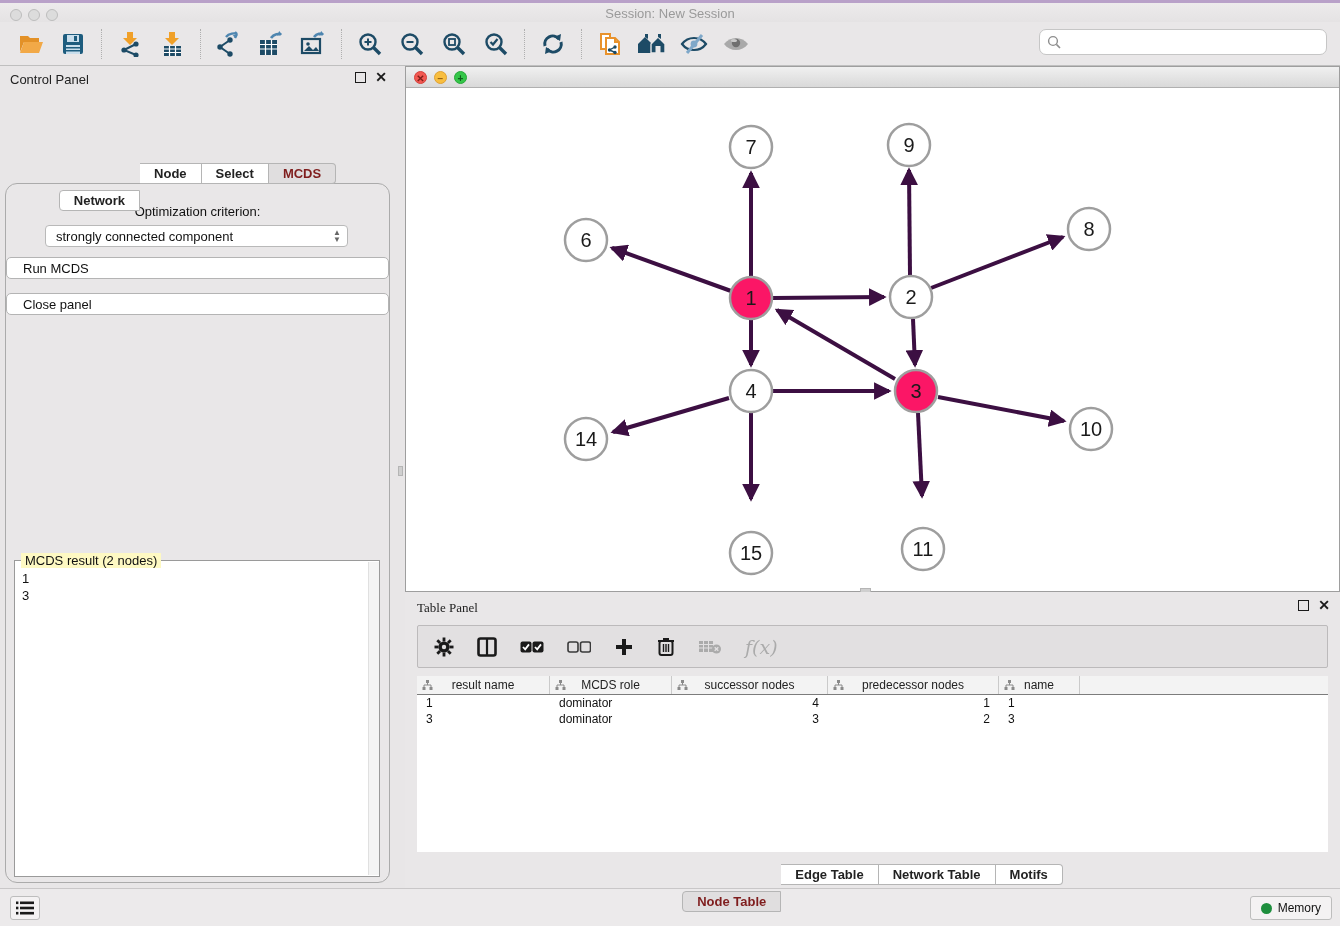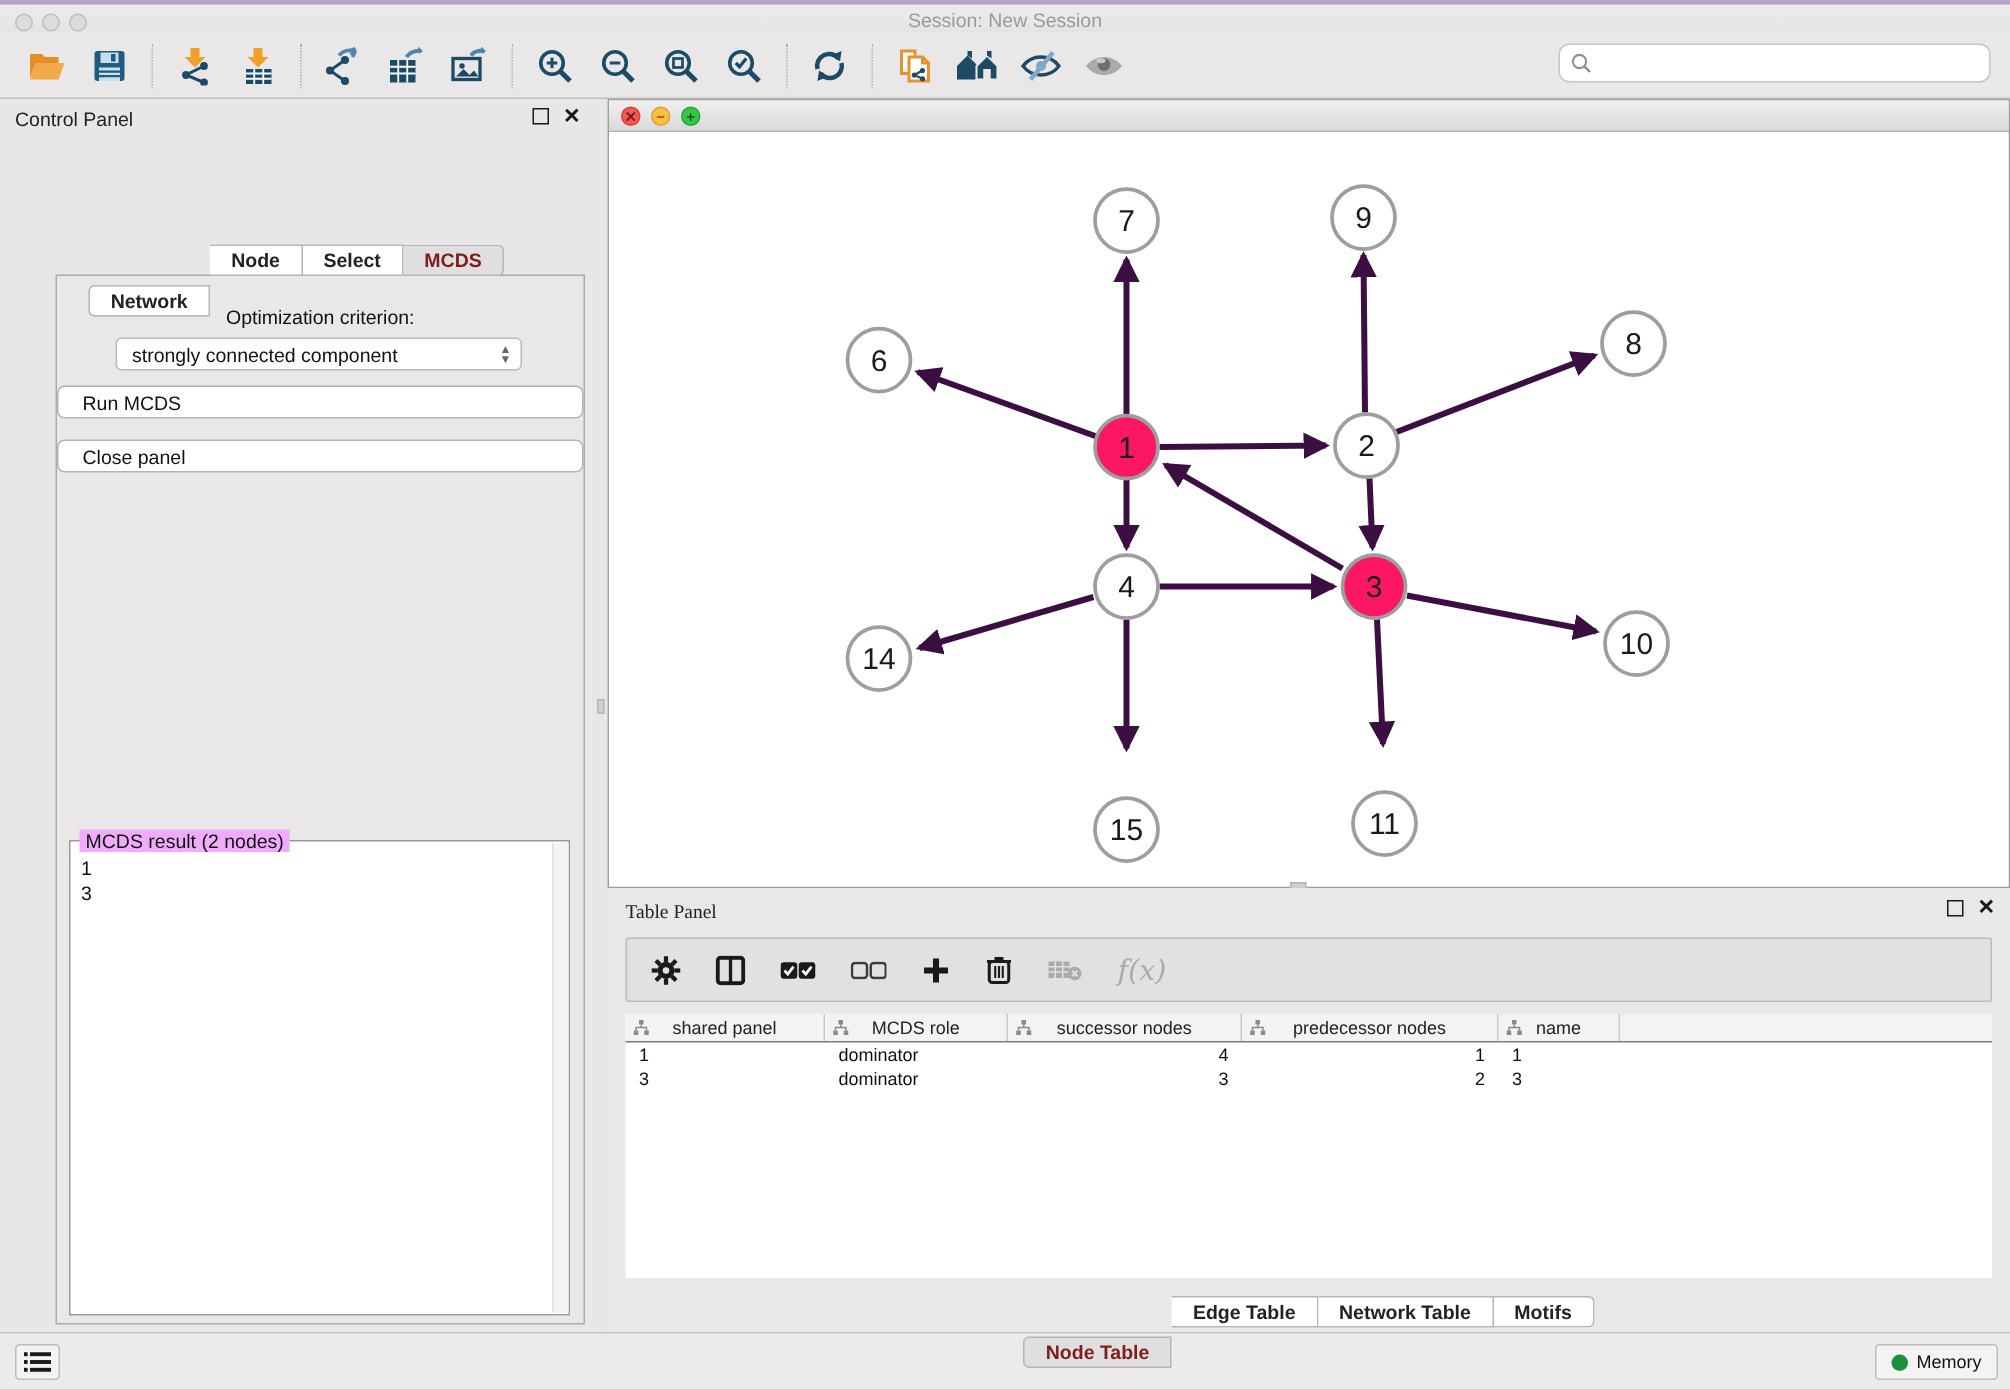--- a/index.html
+++ b/index.html
@@ -53,42 +53,42 @@
   .tab {
     height:21px; padding:0 14px; background:#fff; border:1px solid #B5B5B5; border-left:none;
     font-size:13px; font-weight:bold; color:#222; display:flex; align-items:center;
   }
   .tab:first-child { border-left:1px solid #B5B5B5; border-radius:4px 0 0 4px;margin-top:27px; }
   .tab:last-child { border-radius:0 4px 4px 0; }
   .tab.pressed { background:#E0DEDF; color:#7f1d1d; }
 
   .cp-box {
     position:absolute; left:5px; right:5px; top:117px; bottom:5px;
-    border:1px solid #ABABAB; border-radius:0; background:#E9E7E8;margin-left:32px;
+    border:1px solid #ABABAB; border-radius:12px; background:#E9E7E8;
   }
   .opt-label { position:absolute; left:0; right:0; top:20px; text-align:center; font-size:13px; color:#111; }
   .opt-select {
     position:absolute; left:39px; right:41px; top:41px; height:22px;
     background:#fff; border:1px solid #B9B9B9; border-radius:4px;
     font-size:13px; color:#111; display:flex; align-items:center; padding-left:10px;
   }
   .opt-select .stepper { position:absolute; right:6px; top:1px; bottom:1px; display:flex; flex-direction:column;
      justify-content:center; color:#666; font-size:8px; line-height:7px; }
   .cp-buttons { position:absolute; left:0; right:0; top:73px; display:flex; justify-content:center; gap:14px;flex-direction:column; }
   .btn {
     height:22px; padding:0 16px; background:#fff; border:1px solid #B4B4B4; border-radius:5px;
     font-size:13px; color:#111; display:flex; align-items:center;
   }
 
   .result-box {
     position:absolute; left:8px; right:9px; top:376px; bottom:5px;
     border:1px solid #9A9A9A; background:#fff;
   }
   .result-legend {
-    position:absolute; left:6px; top:-8px; background:#f0abfc; padding:0 4px;
+    position:absolute; left:6px; top:-8px; background:#fef9c3; padding:0 4px;
     font-size:13px; color:#111;
   }
   .result-list { position:absolute; left:0; top:3px; right:12px; bottom:0; overflow:hidden;
     font-size:13px; color:#111; padding:6px 0 0 7px; line-height:17px; white-space:pre; }
   .result-scroll { position:absolute; right:0; top:1px; bottom:1px; width:11px; background:#F4F4F4; border-left:1px solid #E0E0E0; }
 
   
   .net-window {
     position:absolute; left:405px; top:66px; right:0; height:526px;
     border:1px solid #9E9E9E; background:#fff;
@@ -491,21 +491,21 @@
       <div class="tp-thead" id="table-head">
           <div class="th-cell" style="width: 133px;">
             <svg class="tree-ic" width="11" height="11" viewBox="0 0 11 11">
               <g fill="#8A8A8A">
                 <rect x="4" y="0" width="3" height="3"></rect>
                 <rect x="0.5" y="7" width="3" height="3"></rect>
                 <rect x="7.5" y="7" width="3" height="3"></rect>
               </g>
               <path d="M5.5 3 V5 M2 7 V5 H9 V7" stroke="#8A8A8A" stroke-width="1" fill="none"></path>
             </svg>
-            <span>shared panel</span>
+            <span>result name</span>
           </div>
           <div class="th-cell" style="width: 122px;">
             <svg class="tree-ic" width="11" height="11" viewBox="0 0 11 11">
               <g fill="#8A8A8A">
                 <rect x="4" y="0" width="3" height="3"></rect>
                 <rect x="0.5" y="7" width="3" height="3"></rect>
                 <rect x="7.5" y="7" width="3" height="3"></rect>
               </g>
               <path d="M5.5 3 V5 M2 7 V5 H9 V7" stroke="#8A8A8A" stroke-width="1" fill="none"></path>
             </svg>

